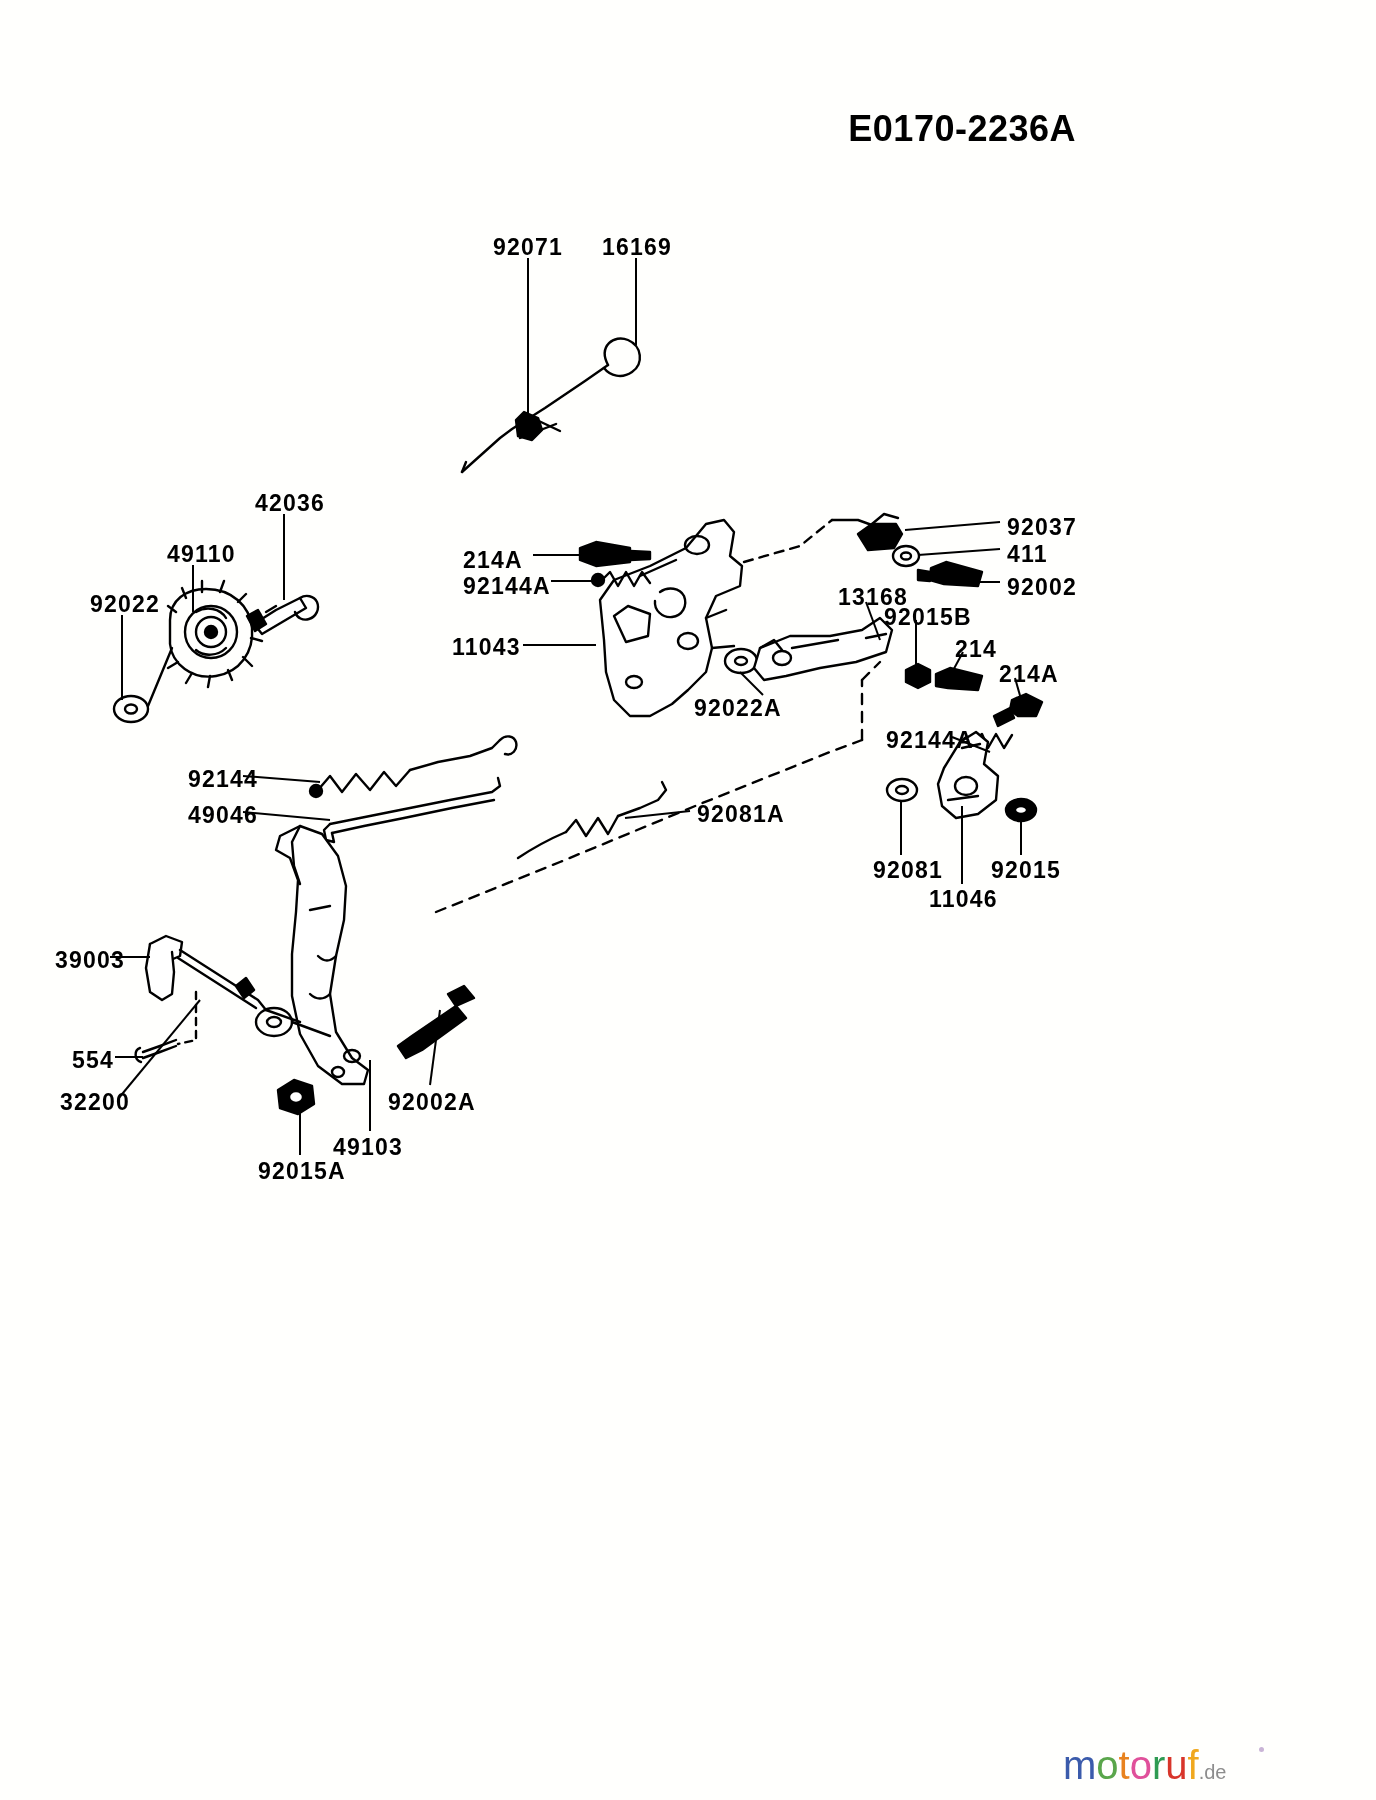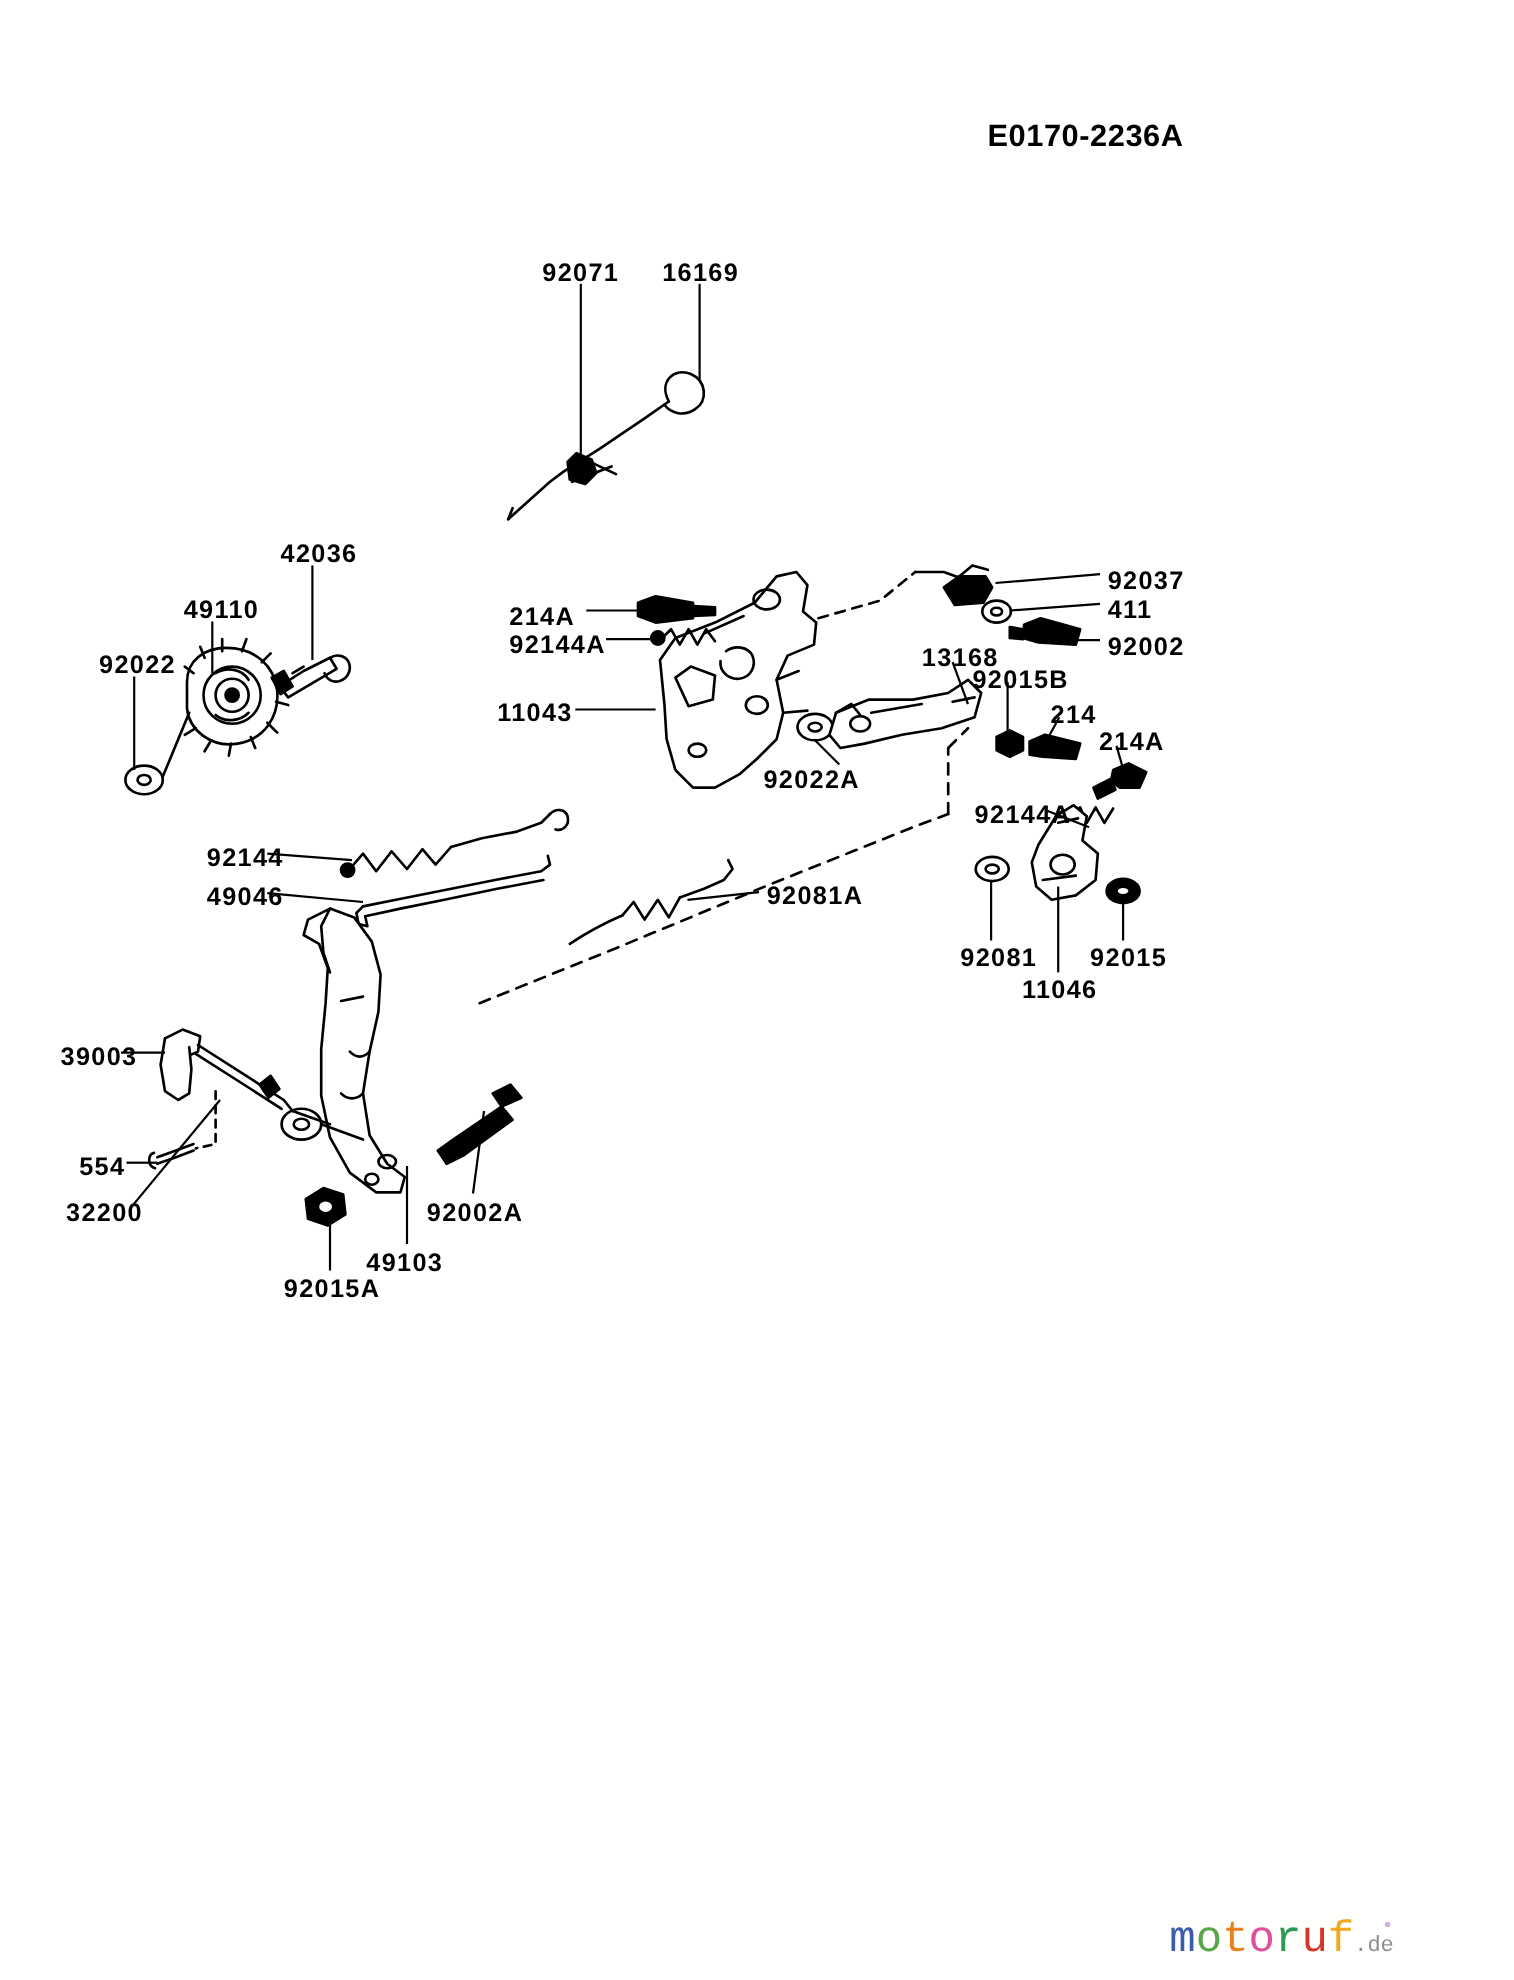--- a/index.html
+++ b/index.html
@@ -23,31 +23,31 @@
     position: absolute;
     left: 0;
     top: 0;
     width: 1376px;
     height: 1800px;
   }
   .dwg-title {
     position: absolute;
     right: 300px;
     top: 108px;
-    font-size: 28px;
+    font-size: 36px;
     font-weight: bold;
     letter-spacing: 0.5px;
     color: #000;
     white-space: nowrap;
   }
   .wm {
     position: absolute;
     left: 1063px;
     top: 1745px;
-    font-family: Liberation Mono, monospace;
+    font-family: Liberation Sans, sans-serif;
     font-size: 40px;
     line-height: 1;
     white-space: nowrap;
     user-select: none;
   }
   .wm span { display: inline; }
   .wm .suffix {
     font-size: 20px;
     color: #8d8d8d;
   }

